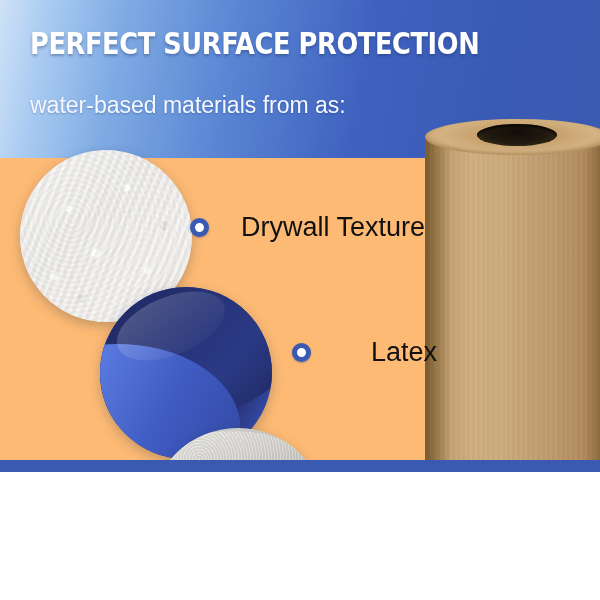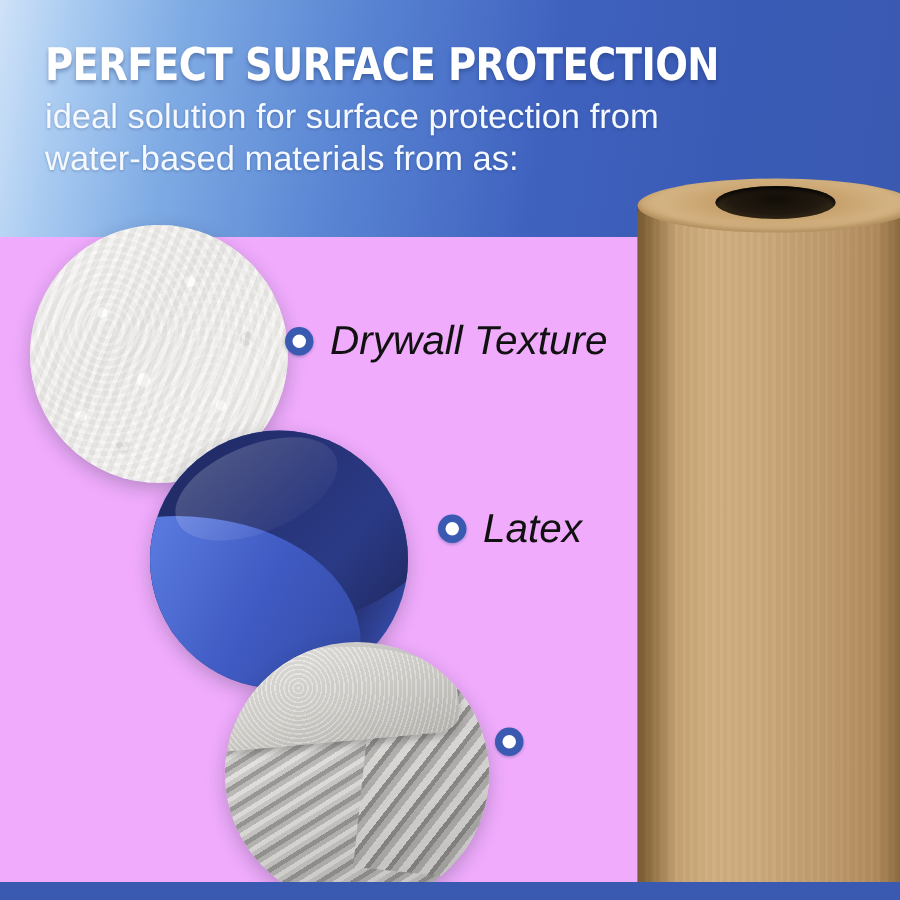--- a/index.html
+++ b/index.html
@@ -1,19 +1,19 @@
 <!DOCTYPE html>
 <html><head>
 <meta charset="utf-8">
 <style>
   html,body{margin:0;padding:0;}
   body{width:600px;height:600px;overflow:hidden;background:#ffffff;
        font-family:"Liberation Sans","DejaVu Sans",sans-serif;}
 
-  #canvas{position:relative;width:600px;height:600px;overflow:hidden;background:#f0abfc;}
+  #canvas{position:relative;width:600px;height:472px;overflow:hidden;background:#fdba74;}
 
   
   #banner{position:absolute;left:0;top:0;width:600px;height:158px;
           background:linear-gradient(100deg,#cfe2f8 0%,#a9cbf1 8%,#7fabe4 20%,#5a86d4 38%,#3f62bf 60%,#3a5bb5 80%,#3a5ab2 100%);
           overflow:hidden;}
   #banner-title{position:absolute;left:30px;top:27px;width:545px;
           color:#ffffff;font-size:30px;line-height:34px;font-weight:bold;
           letter-spacing:-0.4px;
           font-family:"DejaVu Sans Condensed","Liberation Sans",sans-serif;
           transform:scaleX(0.95);transform-origin:left center;
@@ -118,35 +118,34 @@
          #8e8d8b 9px,#8e8d8b 12px);
       transform:rotate(6deg);opacity:0.95;}
   #photo-plaster .shade{position:absolute;inset:0;
       background:linear-gradient(160deg,rgba(255,255,255,0.10),rgba(60,60,60,0.28));}
 
   
   .bullet-row{position:absolute;display:flex;align-items:center;}
   .bullet-icon{width:19px;height:19px;border-radius:50%;
       border:5px solid #3a5ab2;background:#ffffff;box-sizing:border-box;
       flex:0 0 auto;box-shadow:0 1px 2px rgba(40,60,120,0.35);}
-  .bullet-label{margin-left:11px;color:#111111;font-size:27px;line-height:30px;
-      white-space:nowrap;font-style:italic;}
+  .bullet-label{margin-left:32px;color:#111111;font-size:27px;line-height:30px;
+      white-space:nowrap;}
 
   #row-drywall{left:190px;top:212px;}
-  #row-latex{left:292px;top:337px;}
+  #row-latex{left:292px;top:337px;gap:28px;}
   #row-plaster{left:330px;top:485px;}
 </style>
 </head>
 <body>
 
 <div id="canvas">
 
   <div id="banner">
     <div id="banner-title">PERFECT SURFACE PROTECTION</div>
-    <div class="banner-sub" id="banner-sub1">ideal solution for surface protection from</div>
     <div class="banner-sub" id="banner-sub2">water-based materials from as:</div>
   </div>
 
   <div id="roll">
     <div id="roll-body"></div>
     <div id="roll-shadeL"></div>
     <div id="roll-shadeR"></div>
     <div id="roll-top">
       <div id="roll-hole"></div>
     </div>

